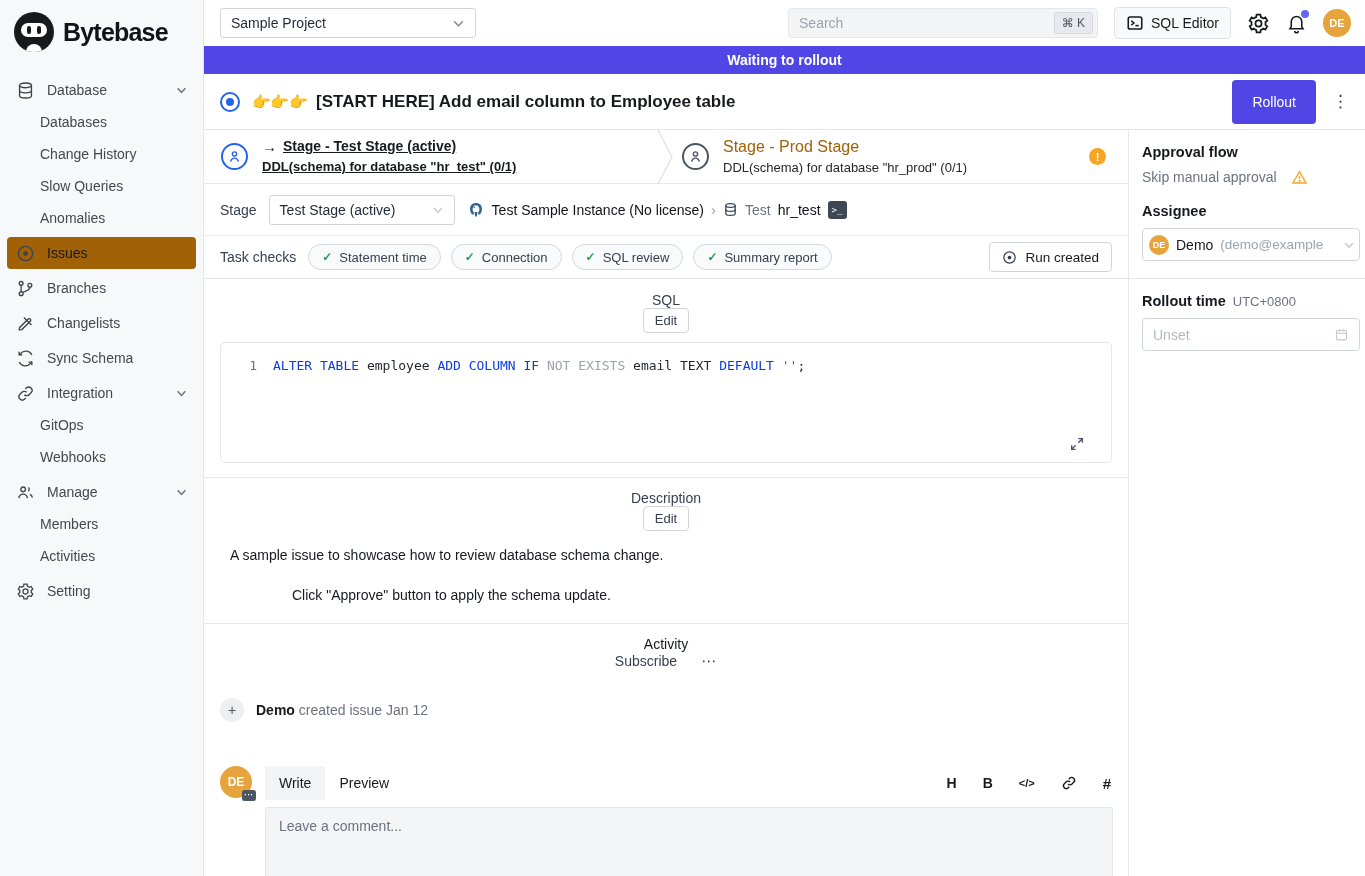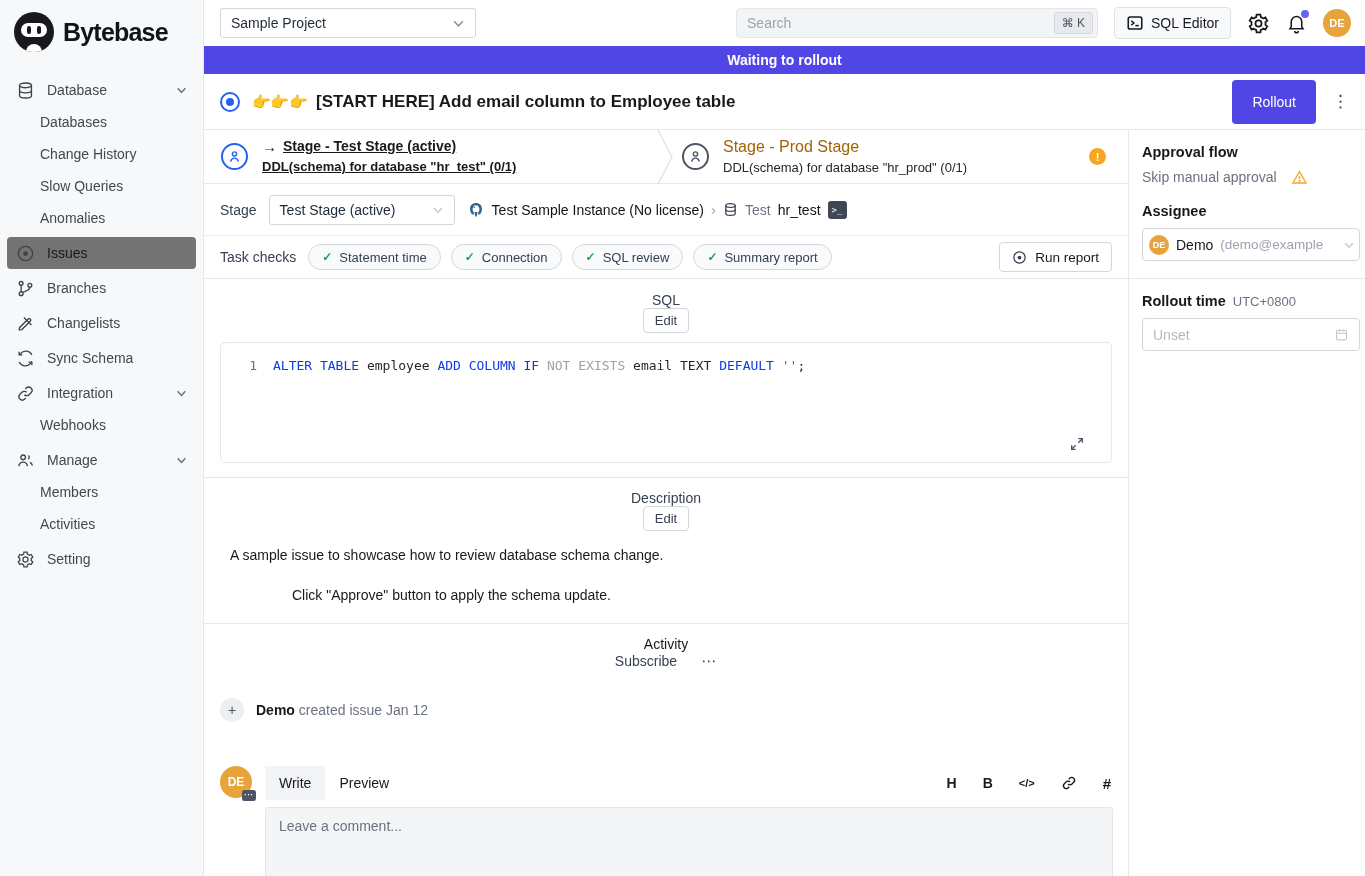--- a/index.html
+++ b/index.html
@@ -24,33 +24,33 @@
   .logo-eye { position:absolute; top:3px; width:4px; height:8px; background:#17191d; border-radius:2px; }
   .logo-eye.l { left:6px; } .logo-eye.r { right:6px; }
   .logo-body { position:absolute; left:12px; bottom:-8px; width:16px; height:16px; background:#fff; border-radius:8px 8px 0 0; }
   .logo-text { font-size:25px; font-weight:800; color:#101317; letter-spacing:-0.8px; }
   .nav { padding:8px 0 0; }
   .nav-item { display:flex; align-items:center; gap:12px; height:32px; padding:0 16px; color:#44474f; cursor:pointer; }
   .nav-item.sub { padding-left:40px; }
   .nav-item .nav-icon { width:19px; height:19px; display:flex; align-items:center; justify-content:center; color:#3f434b; }
   .nav-item .nav-label { font-size:14px; }
   .nav-item .nav-chevron { margin-left:auto; color:#6b7280; display:flex; }
-  .nav-item.active { background:#737373; border-radius:4px; margin:0 7px; padding:8px 9px; color:#17191d; }
+  .nav-item.active { background:#a16207; border-radius:4px; margin:0 7px; padding:8px 9px; color:#17191d; }
   .nav-gap { height:3px; }
 
   
   .main { flex:1; display:flex; flex-direction:column; min-width:0; }
 
   .topbar { height:46px; display:flex; align-items:center; padding:0 14px 0 16px; background:#fff; }
   .project-select {
     width:256px; height:30px; border:1px solid #d2d6db; border-radius:3px;
     display:flex; align-items:center; justify-content:space-between; padding:0 10px; color:#1f2937; background:#fff;
   }
   .topbar-right { margin-left:auto; display:flex; align-items:center; gap:16px; }
-  .search-box { position:relative; width:362px; }
+  .search-box { position:relative; width:310px; }
   .search-box input {
     width:100%; height:30px; background:#f3f4f6; border:1px solid #e5e7eb; border-radius:4px;
     padding:0 58px 0 10px; font-size:14px; font-family:"Liberation Sans",sans-serif; color:#374151; outline:none;
   }
   .search-box input::placeholder { color:#9ca3af; }
   .search-kbd {
     position:absolute; right:5px; top:4px; height:22px; background:#e7e9ec; border:1px solid #d6d9de;
     border-radius:3px; font-size:12px; color:#4b5563; display:flex; align-items:center; padding:0 7px;
   }
   .sql-editor-btn {
@@ -273,20 +273,23 @@
             </svg>
         </span>
         <span class="nav-label">Integration</span>
         <span class="nav-chevron">
             <svg width="11" height="11" viewBox="0 0 10 10" fill="none" stroke="currentColor" stroke-width="1.4">
               <polyline points="1.5,3 5,6.8 8.5,3"></polyline>
             </svg>
           </span>
       </div>
       <div class="nav-item sub">
+          <span class="nav-label">GitOps</span>
+        </div>
+      <div class="nav-item sub">
           <span class="nav-label">Webhooks</span>
         </div>
       <div class="nav-gap"></div>
       <div class="nav-item top">
         <span class="nav-icon">
           <svg width="19" height="19" viewBox="0 0 24 24" fill="none" stroke="currentColor" stroke-width="1.7">
               <circle cx="9" cy="8" r="3"></circle>
               <path d="M3.5 19c.6-3.2 2.6-5 5.5-5s4.9 1.8 5.5 5"></path>
               <path d="M15.5 5.6a3 3 0 0 1 0 4.8"></path>
               <path d="M17.5 14.3c1.8.6 2.8 2.1 3.2 4.2"></path>
@@ -464,21 +467,21 @@
             <span class="check">✓</span>
             <span>Summary report</span>
           </span>
           <button class="run-checks">
             <span style="display:flex;color:#374151;">
                 <svg width="15" height="15" viewBox="0 0 24 24" fill="none" stroke="currentColor" stroke-width="2">
                   <circle cx="12" cy="12" r="9"></circle>
                   <circle cx="12" cy="12" r="3" fill="currentColor" stroke="none"></circle>
                 </svg>
               </span>
-            <span>Run report</span>
+            <span>Run created</span>
           </button>
         </div>
 
         <div class="sql-section">
           <div class="sec-head">
             <span class="sec-title">SQL</span>
             <button class="edit-btn">Edit</button>
           </div>
           <div class="code-box">
             <div class="code-line">

